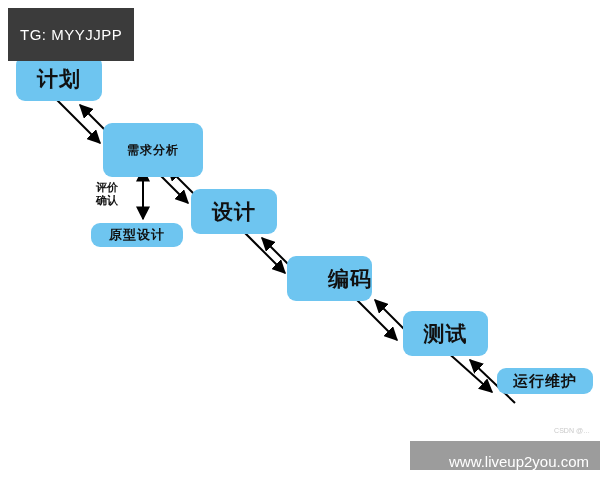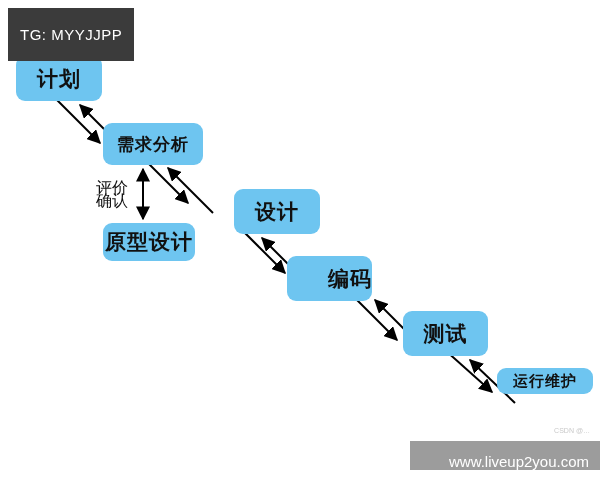--- a/index.html
+++ b/index.html
@@ -7,29 +7,29 @@
     position:relative; width:600px; height:480px; background:#ffffff;
     font-family:"Liberation Sans", sans-serif; overflow:hidden;
   }
   .arrows { position:absolute; left:0; top:0; z-index:0; }
   .node {
     position:absolute; z-index:2; background:#6ec5f0; border-radius:9px;
     display:flex; align-items:center; justify-content:center;
     font-weight:bold; color:#111; letter-spacing:1px;
   }
   .node-plan        { left:16px;  top:56px;  width:86px; height:45px; font-size:21px;font-family:Liberation Serif, serif; }
-  .node-requirements{ left:103px; top:123px; width:100px; height:42px; font-size:17px; }
-  .node-design      { left:191px; top:189px; width:86px; height:45px; font-size:21px;margin-left:43px; }
+  .node-requirements{ left:103px; top:123px; width:100px; height:54px; font-size:12px; }
+  .node-design      { left:191px; top:189px; width:86px; height:45px; font-size:21px; }
   .node-coding      { left:287px; top:256px; width:85px; height:45px; font-size:21px;justify-content:flex-end; }
   .node-testing     { left:403px; top:311px; width:85px; height:45px; font-size:21px; }
   .node-maintenance { left:497px; top:368px; width:96px; height:26px; font-size:15px; }
-  .node-prototype   { left:91px;  top:223px; width:92px; height:38px; font-size:21px;margin-left:12px; }
+  .node-prototype   { left:91px;  top:223px; width:92px; height:24px; font-size:13px; }
   .edge-label {
     position:absolute; z-index:2; left:96px; top:181px;
-    font-size:16px; font-weight:normal; color:#111; line-height:13px;
+    font-size:11px; font-weight:bold; color:#111; line-height:13px;
   }
   .tg-badge {
     position:absolute; z-index:3; left:8px; top:8px;
     background:#3b3b3b; color:#ffffff; font-size:15px;
     padding:18px 12px; letter-spacing:0.5px;
   }
   .footer-banner {
     position:absolute; z-index:3; left:410px; top:441px; width:218px; height:29px;
     background:#9c9c9c; color:#ffffff; font-size:15px;
     display:flex; align-items:flex-end; justify-content:center;

